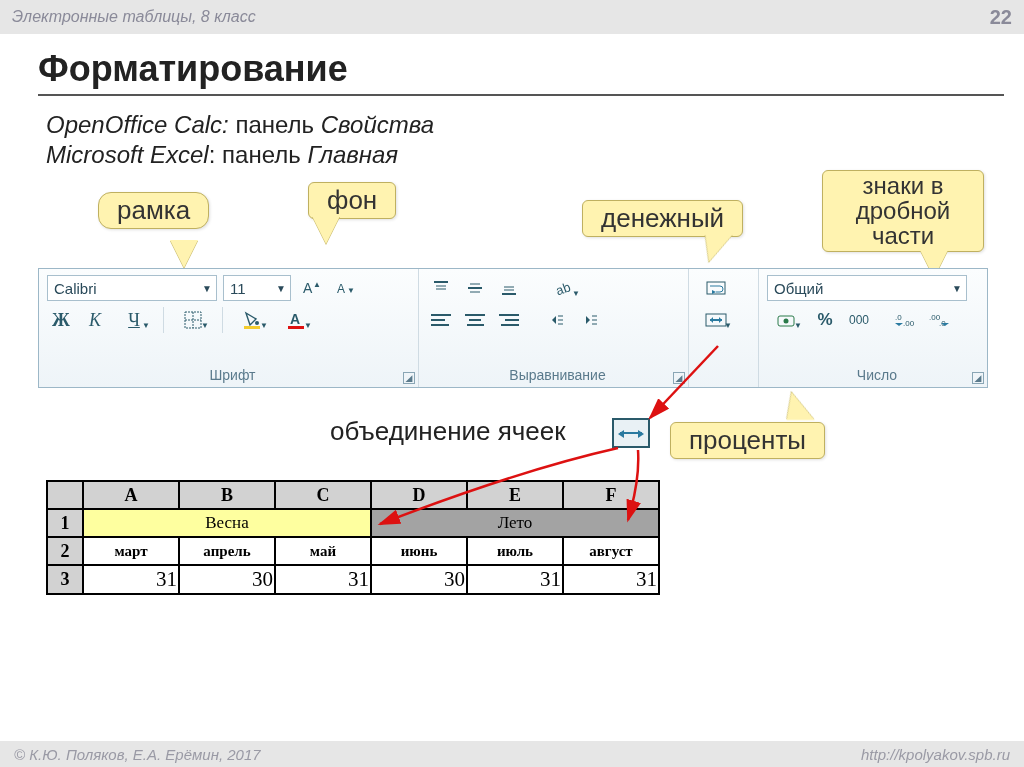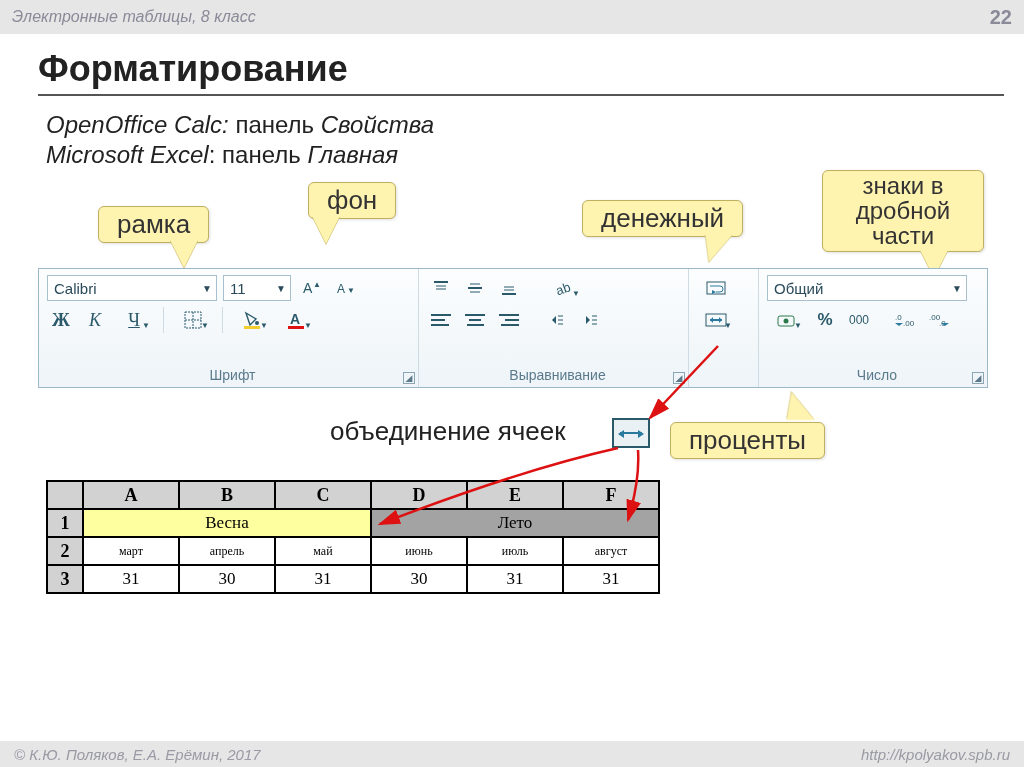--- a/index.html
+++ b/index.html
@@ -162,22 +162,22 @@
     border: 2px solid #000;
     text-align: center;
     height: 28px;
     font-size: 18px;
     min-width: 96px;
   }
   .sheet .corner, .sheet .rowh { background:#d2d2d2; font-weight:bold; min-width:36px; width:36px;}
   .sheet .colh { background:#d2d2d2; font-weight:bold; }
   .sheet .spring { background:#feff9f; font-size:17px;}
   .sheet .summer { background:#a3a3a3; font-size:17px;}
-  .sheet .mon { font-size:12px; }
-  .sheet .num { font-size:17px; }
+  .sheet .mon { font-size:15px;font-weight:bold; }
+  .sheet .num { font-size:21px;text-align:right; }
 
   
   .bottom-bar{
     position:absolute; left:0; bottom:0; width:100%; height:26px;
     background:#e6e6e6;
     display:flex; justify-content:space-between; align-items:center;
     padding:0 14px; color:#9a9aa5; font-style:italic; font-size:15px;
   }
 
   
@@ -192,21 +192,21 @@
 </div>
 
 <div class="title">Форматирование</div>
 <div class="title-underline"></div>
 
 <div class="desc">
   <span class="it">OpenOffice Calc:</span><span> панель </span><span class="it">Свойства</span><br>
   <span class="it">Microsoft Excel</span><span>: панель </span><span class="it">Главная</span>
 </div>
 
-<div class="callout" style="left:98px; top:206px;">рамка</div>
+<div class="callout" style="left:98px; top:192px;border-radius:13px;">рамка</div>
 <div class="callout-tail tail-down" style="left:170px; top:240px;"></div>
 
 <div class="callout" style="left:308px; top:182px;">фон</div>
 <div class="callout-tail tail-down" style="left:312px; top:216px;"></div>
 
 <div class="callout" style="left:582px; top:200px;">денежный</div>
 <div class="callout-tail tail-down" style="left:700px; top:234px; transform:skewX(-20deg);"></div>
 
 <div class="callout small2" style="left:822px; top:170px; width:162px;">
   <div>знаки в</div>

